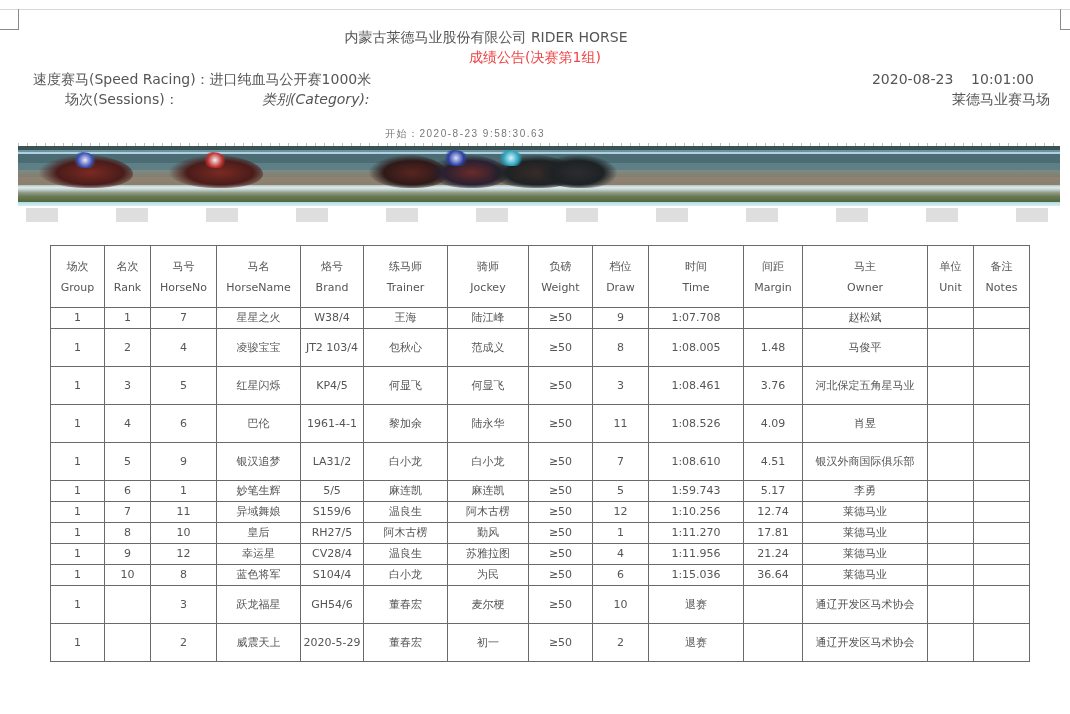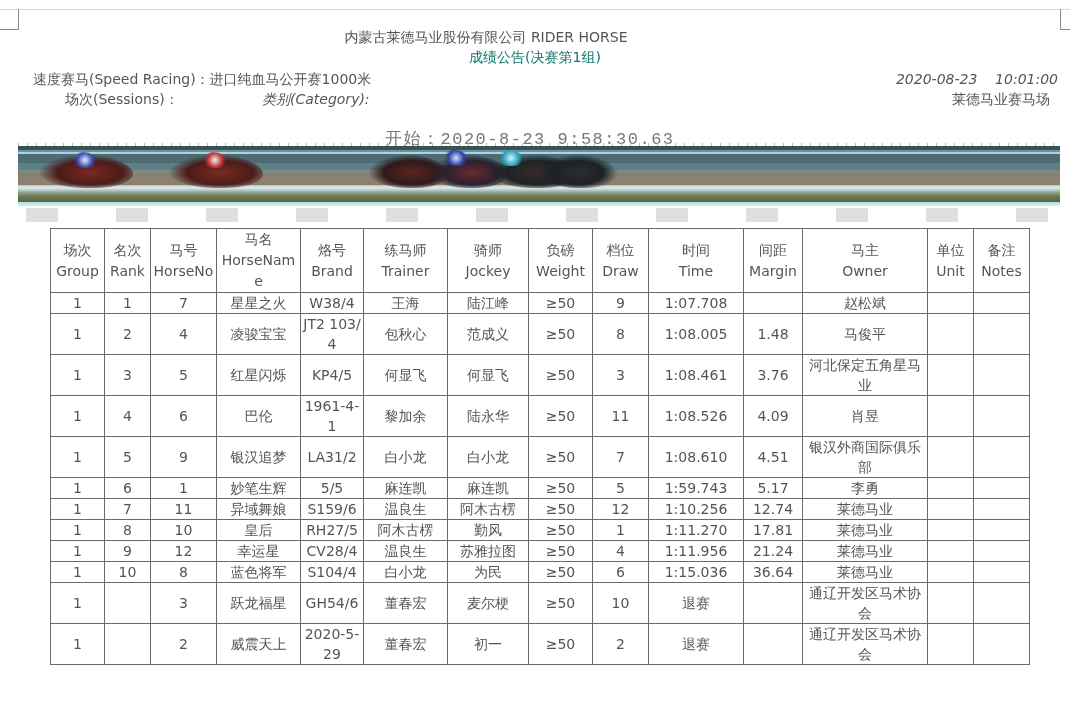--- a/index.html
+++ b/index.html
@@ -4,23 +4,23 @@
 <style>
   html, body { margin: 0; padding: 0; }
   body {
     width: 1070px; height: 714px; background: #ffffff; position: relative; overflow: hidden;
     font-family: "DejaVu Sans", "Liberation Sans", sans-serif; color: #555;
   }
   .topline { position: absolute; left: 0; top: 9px; width: 1070px; height: 1px; background: #d8d8d8; }
   .corner-l { position: absolute; left: 0; top: 9px; width: 18px; height: 20px; border-right: 1.5px solid #8a8a8a; border-bottom: 1.5px solid #8a8a8a; }
   .corner-r { position: absolute; left: 1060px; top: 9px; width: 12px; height: 20px; border-left: 1.5px solid #8a8a8a; border-bottom: 1.5px solid #8a8a8a; }
   .title1 { position: absolute; left: 0; width: 972px; top: 29px; text-align: center; font-size: 14px; color: #555; }
-  .title2 { position: absolute; left: 0; width: 1070px; top: 49px; text-align: center; font-size: 14px; color: #0f766e; }
+  .title2 { position: absolute; left: 0; width: 1070px; top: 49px; text-align: center; font-size: 14px; color: #ef4444; }
   .meta { position: absolute; font-size: 14px; color: #555; white-space: nowrap; }
-  .start { position: absolute; left: 385px; top: 127px; font-size: 17px; color: #777; letter-spacing: 1.5px; font-family: Liberation Mono, monospace; }
+  .start { position: absolute; left: 385px; top: 127px; font-size: 10px; color: #777; letter-spacing: 1.5px; font-family: Liberation Sans, sans-serif; }
 
   .strip { position: absolute; left: 18px; top: 146px; width: 1042px; height: 60px; overflow: hidden;
     background: linear-gradient(to bottom,
       #3b5253 0%, #3b5253 6%,
       #6d93a3 6%, #6d93a3 10%,
       #aed0e0 10%, #aed0e0 13%,
       #4c6c74 13%, #4c6c74 28%,
       #5e7f86 28%, #5e7f86 40%,
       #7c8b84 40%, #857c6e 52%,
       #8d8274 52%, #8b806e 65%,
@@ -30,42 +30,42 @@
       #b5dde6 94%, #d8eef2 100%);
   }
   .strip-ticks { position: absolute; left: 18px; top: 143px; width: 1042px; height: 3px;
     background: repeating-linear-gradient(to right, #b8c0c4 0px, #b8c0c4 1px, transparent 1px, transparent 9px); }
   .horse { position: absolute; top: 8px; height: 34px; border-radius: 40% 60% 40% 50%; }
   .strip-labels { position: absolute; left: 18px; top: 208px; width: 1042px; height: 14px;
     background:
       repeating-linear-gradient(to right, transparent 0px, transparent 8px, #c4c4c4 8px, #c4c4c4 40px, transparent 40px, transparent 90px);
     opacity: .55; }
 
-  table.results { position: absolute; left: 50px; top: 228px; border-collapse: collapse; table-layout: fixed; font-size: 14px; color: #555; }
+  table.results { position: absolute; left: 50px; top: 245px; border-collapse: collapse; table-layout: fixed; font-size: 11px; color: #555; }
   table.results th, table.results td { border: 1.5px solid #6a6a6a; text-align: center; vertical-align: middle; padding: 0 2px; line-height: 20px; font-weight: normal; word-break: break-all; }
   table.results th { line-height: 21px; }
   .r1 td { height: 19px; }
   .r2 td { height: 37px; }
   .rs td { height: 20px; }
   .h-header th { height: 61px; }
 </style>
 </head>
 <body>
 
 <div class="topline"></div>
 <div class="corner-l"></div>
 <div class="corner-r"></div>
 
 <div class="title1">内蒙古莱德马业股份有限公司  RIDER HORSE</div>
 <div class="title2">成绩公告(决赛第1组)</div>
 
 <div class="meta" style="left:33px; top:71px;">速度赛马(Speed Racing)：进口纯血马公开赛1000米</div>
 <div class="meta" style="left:33px; top:91px;margin-left:32px;">场次(Sessions)：</div>
 <div class="meta" style="left:262px; top:91px;font-style:italic;">类别(Category):</div>
-<div class="meta" style="right:12px; top:71px; white-space:pre;font-style:italic;">2020-08-23    10:01:00</div>
+<div class="meta" style="right:36px; top:71px; white-space:pre;">2020-08-23    10:01:00</div>
 <div class="meta" style="right:20px; top:91px;">莱德马业赛马场</div>
 
 <div class="start">开始：2020-8-23 9:58:30.63</div>
 
 <div class="strip-ticks"></div>
 <div class="strip">
   <div class="horse" style="left:20px; width:95px; background:radial-gradient(ellipse at 55% 55%, #7a2a22 0%, #4a1c1a 45%, transparent 70%);"></div>
   <div class="horse" style="left:55px; top:6px; width:24px; height:16px; background:radial-gradient(circle, #e8e8ff 0%, #3a4fb0 50%, transparent 75%);"></div>
   <div class="horse" style="left:150px; width:95px; background:radial-gradient(ellipse at 55% 55%, #7a2a22 0%, #4a1c1a 45%, transparent 70%);"></div>
   <div class="horse" style="left:185px; top:6px; width:24px; height:16px; background:radial-gradient(circle, #f0f0f0 0%, #c03030 50%, transparent 75%);"></div>

